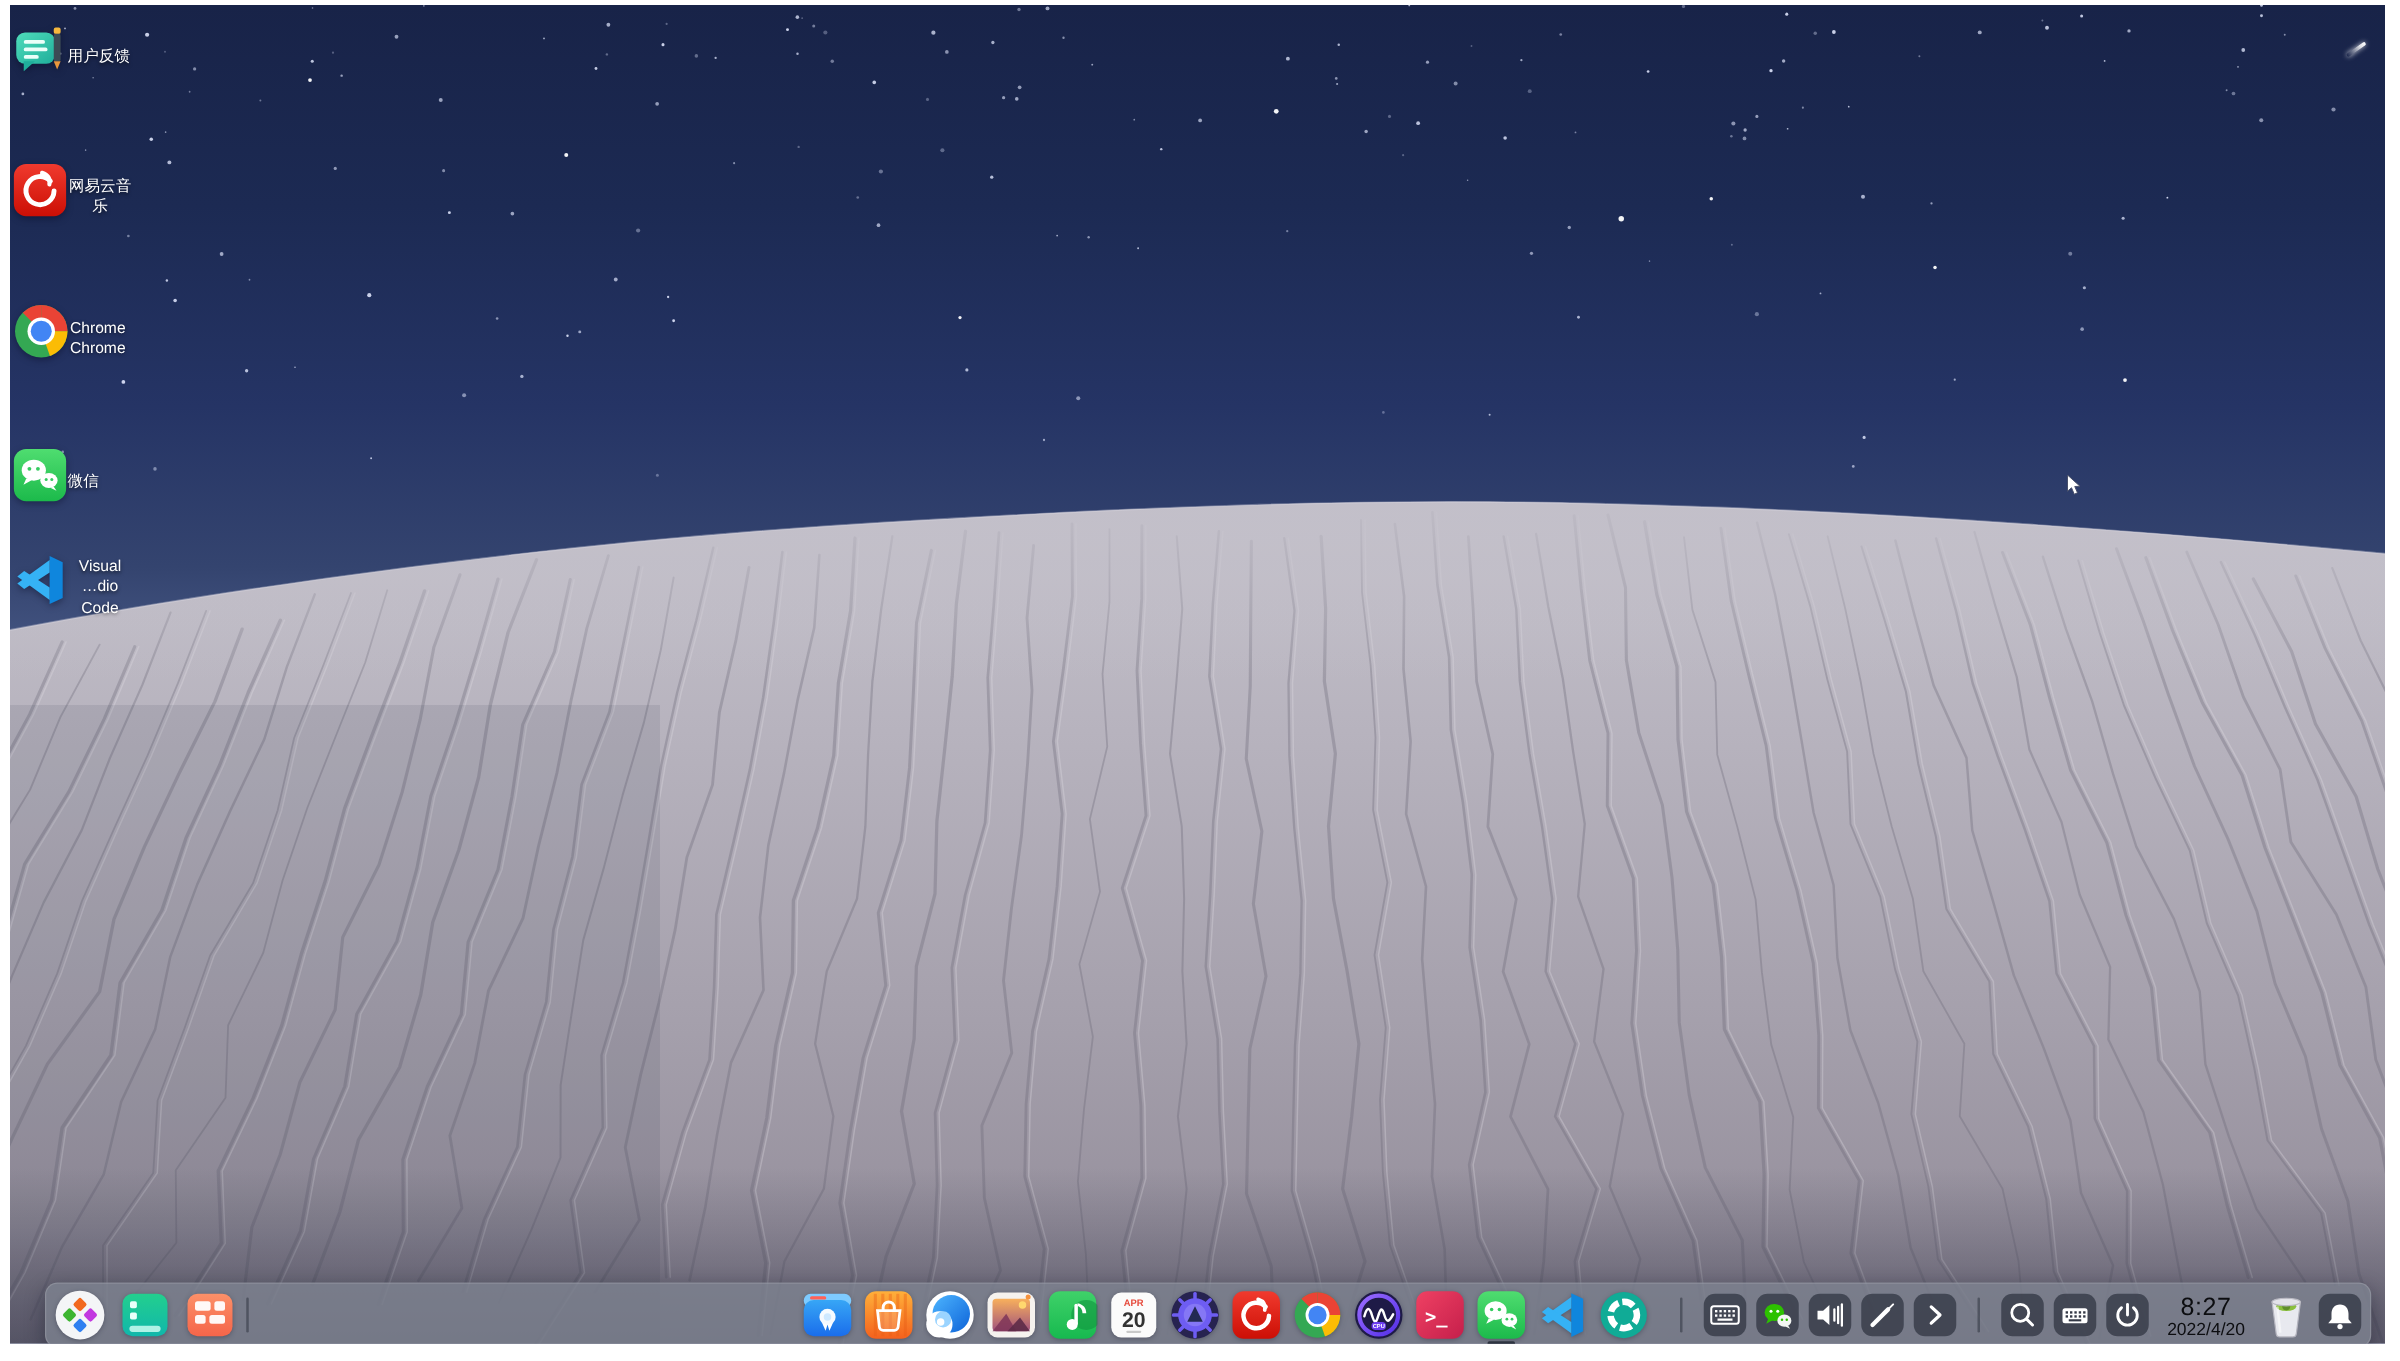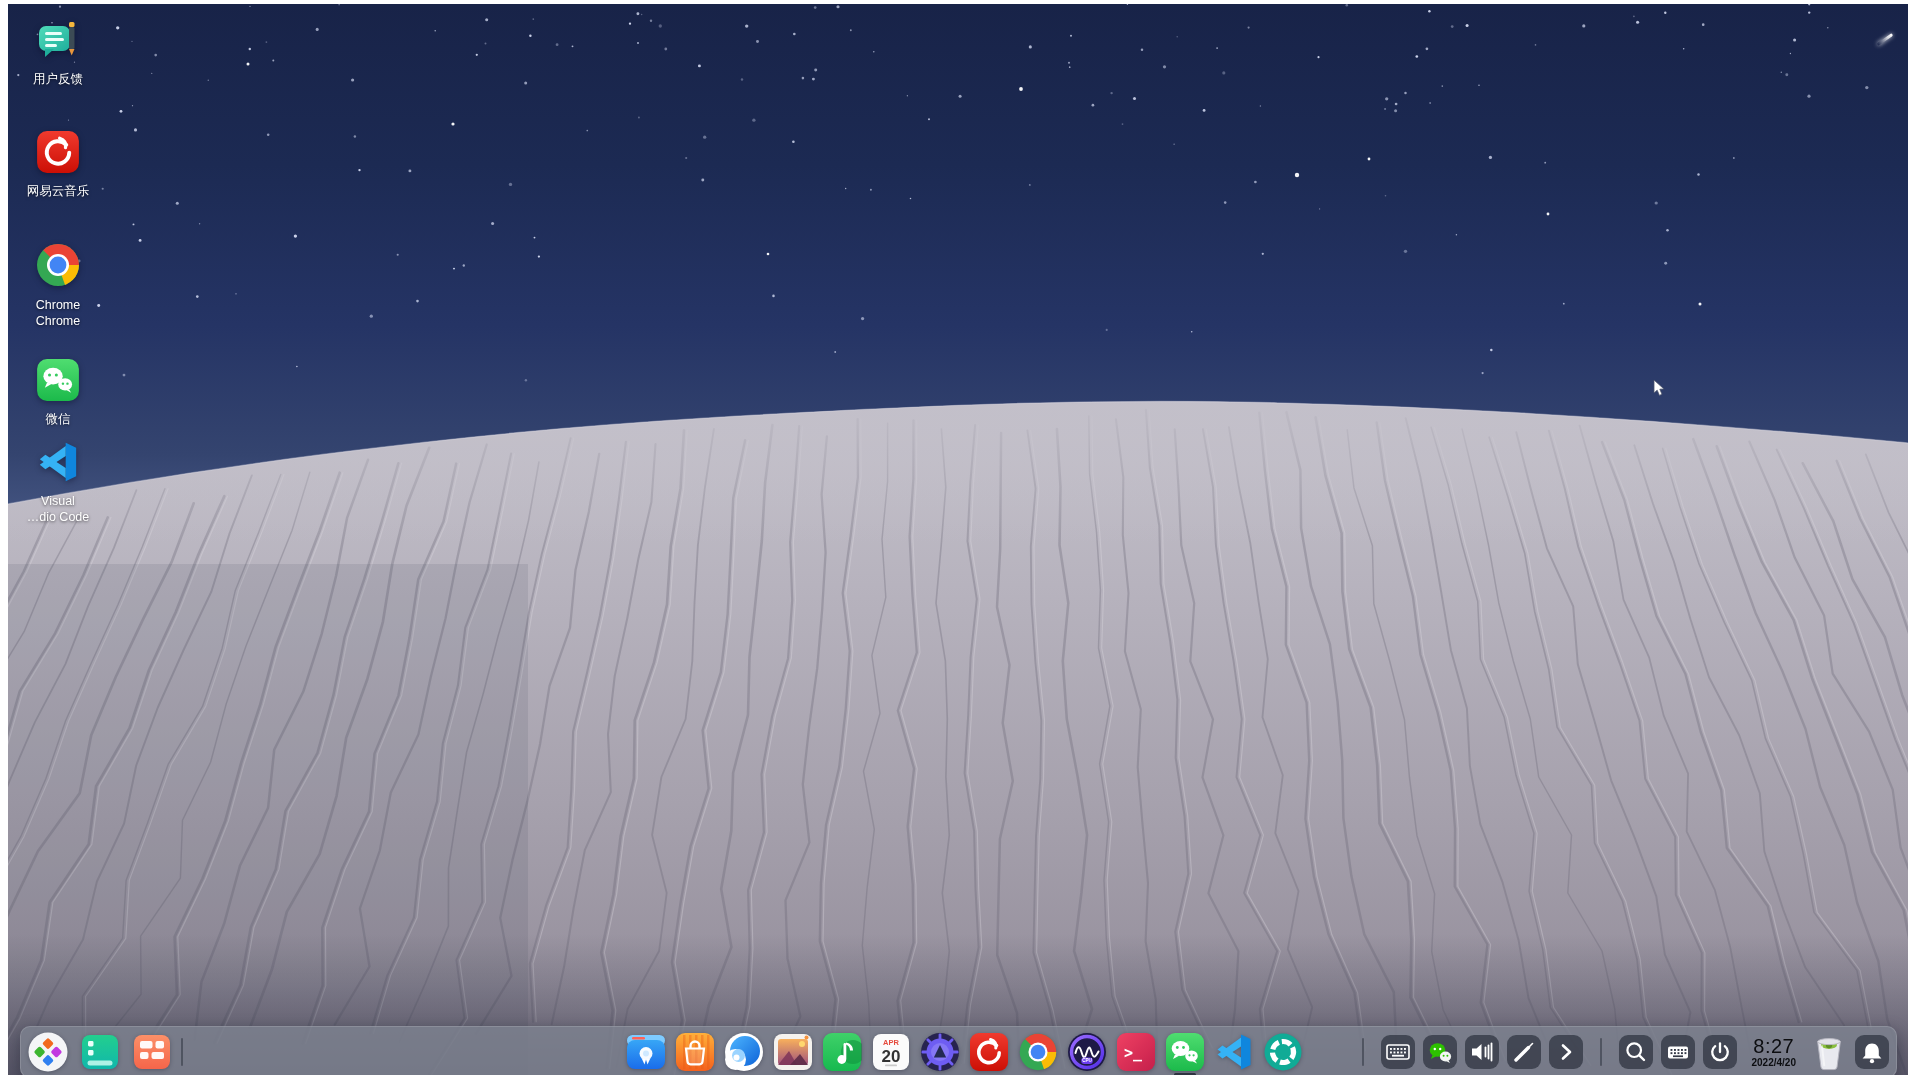--- a/index.html
+++ b/index.html
@@ -12,45 +12,45 @@
     background:linear-gradient(180deg,#182348 0%,#1c2a53 15%,#253465 30%,#34446f 42%,#4e5f8d 52%,#68779f 62%,#8b96b5 100%);
   }
   .skylayer{position:absolute;left:0;top:0;width:1900px;height:1071px;}
   .comet{
     position:absolute;left:1868px;top:34px;width:18px;height:3px;border-radius:2px;
     transform:rotate(-35deg);
     background:linear-gradient(90deg,rgba(255,255,255,0) 0%,rgba(255,255,255,.85) 70%,#ffffff 100%);
     box-shadow:0 0 4px rgba(255,255,255,.8);
   }
   
-  .ditem{position:absolute;left:2px;width:96px;display:flex;flex-direction:column;align-items:center;}
+  .ditem{position:absolute;left:2px;width:96px;display:flex;flex-direction:row;align-items:center;}
   .dicon-img{filter:drop-shadow(0 2px 3px rgba(0,0,20,.35));}
   .dlabel{margin-top:5px;font-size:12.5px;color:#fff;text-align:center;line-height:1.3;
     text-shadow:0 1px 3px rgba(0,0,0,.6);}
   .dlabel span{display:block;}
   
   .dock{
-    position:absolute;left:12px;right:11px;top:1022px;height:52px;border-radius:10px;
+    position:absolute;left:28px;right:11px;top:1022px;height:52px;border-radius:10px;
     background:rgba(124,129,143,.82);
     box-shadow:inset 0 0 0 1px rgba(255,255,255,.14), 0 5px 16px rgba(8,12,30,.38);
     display:flex;align-items:center;padding:0 8px;box-sizing:border-box;justify-content:space-between;
   }
   .dock-left{display:flex;align-items:center;gap:12px;}
   .dock-apps{display:flex;align-items:center;gap:9px;margin-left:434px;}
   .dock-right{display:flex;align-items:center;gap:8px;margin-left:auto;}
   .dsep{width:2px;height:28px;border-radius:1px;background:rgba(48,52,64,.55);margin:0 9px;flex:0 0 auto;}
   .appicon{width:40px;height:40px;position:relative;flex:0 0 auto;}
   .appicon svg{display:block;filter:drop-shadow(0 1px 2px rgba(10,14,30,.3));}
   .runline{position:absolute;left:50%;transform:translateX(-50%);bottom:-4px;width:22px;height:3px;border-radius:2px;background:#2e3440;}
   .ticon{width:34px;height:34px;border-radius:9px;background:rgba(52,57,70,.80);
     display:flex;align-items:center;justify-content:center;flex:0 0 auto;}
   .traybare{width:36px;height:40px;display:flex;align-items:center;justify-content:center;flex:0 0 auto;}
   .clock{display:flex;flex-direction:column;align-items:center;justify-content:center;color:#0c0d10;margin:0 7px;flex:0 0 auto;}
   .clock .t{font-size:20px;line-height:20px;font-weight:500;letter-spacing:.5px;}
-  .clock .d{font-size:10px;line-height:12px;margin-top:1px;font-weight:bold;}
+  .clock .d{font-size:14px;line-height:12px;margin-top:1px;}
   
   .cursor{position:absolute;left:1645px;top:376px;}
 </style>
 </head>
 <body>
 
 <div class="desktop">
 
   <svg class="skylayer" id="starsvg" width="1900" height="1071">
       <circle cx="837.7" cy="184.5" r="0.65" fill="#e3e9ff" opacity="0.76"></circle>

